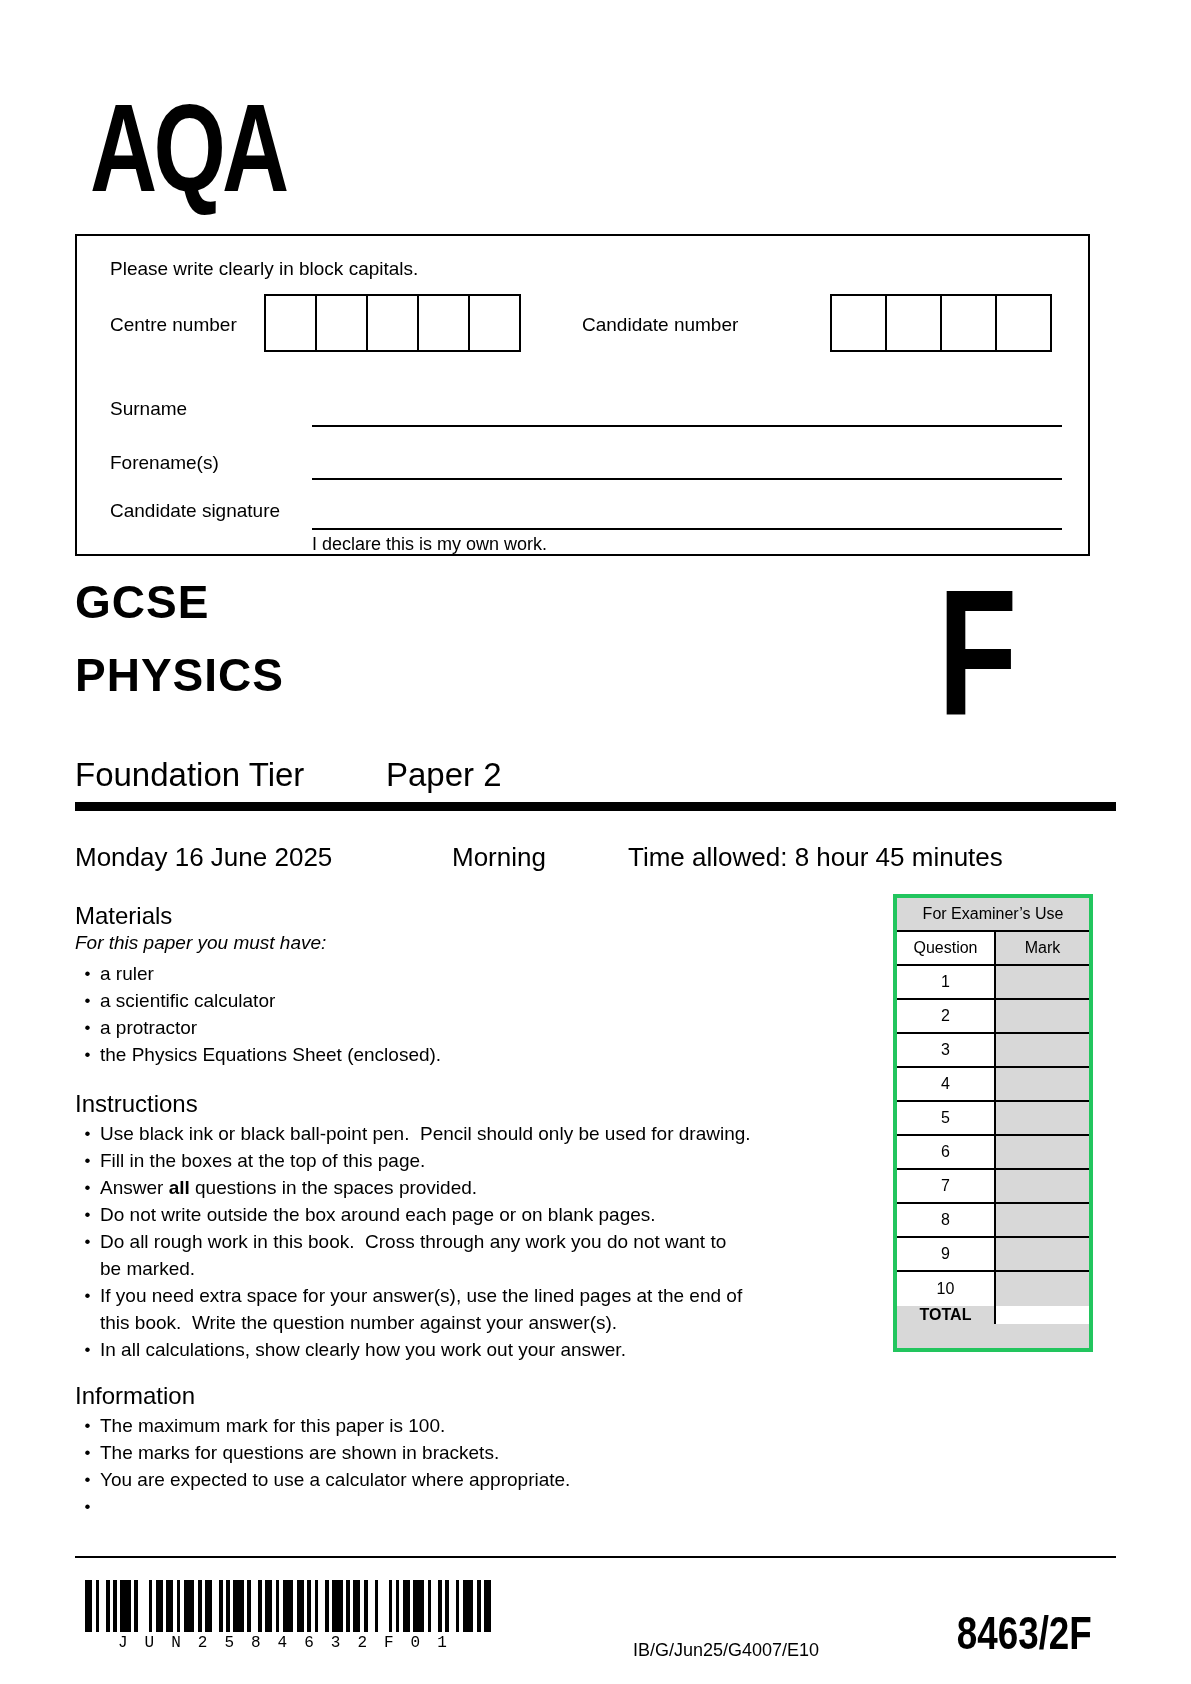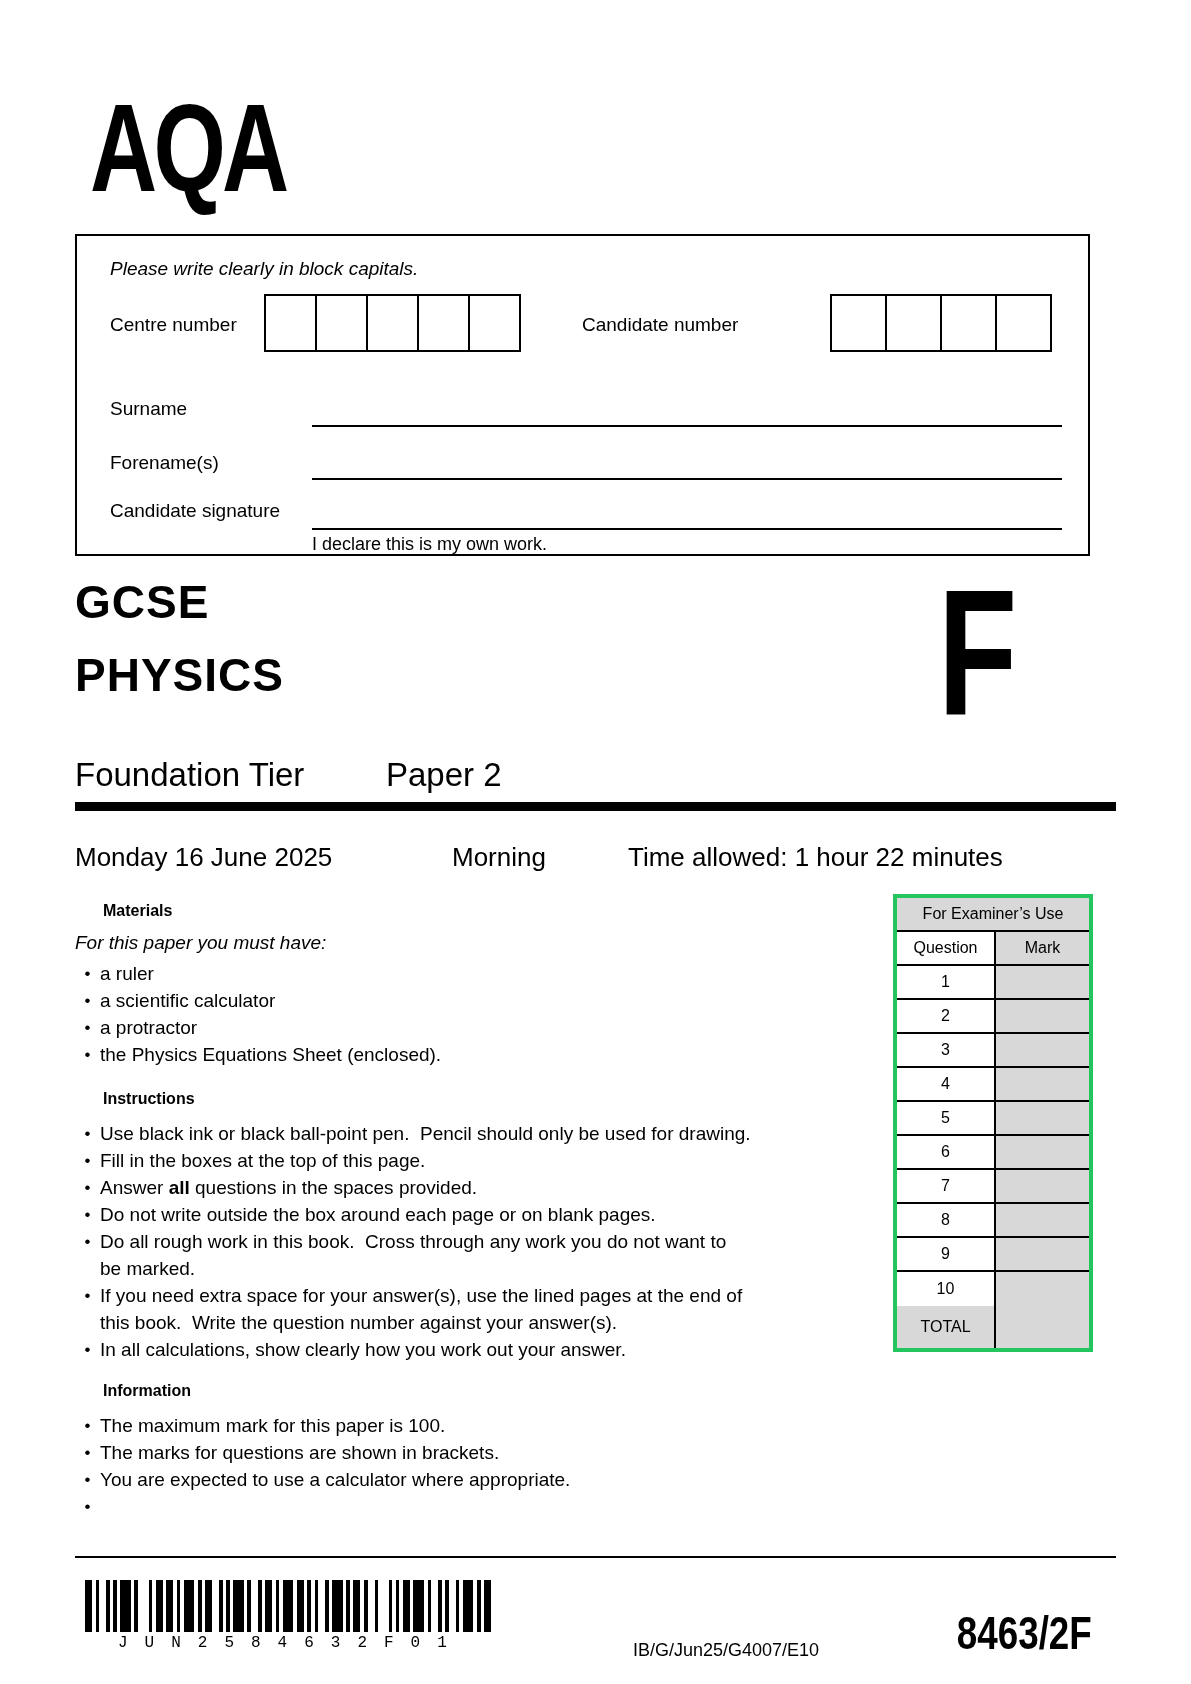--- a/index.html
+++ b/index.html
@@ -10,21 +10,21 @@
   .abs{position:absolute;}
 
   
   .logo{
     left:90px; top:86px; font-size:124px; font-weight:800; line-height:1;
     letter-spacing:-5px; transform:scaleX(0.75); transform-origin:left top;
   }
 
   
   .cand-box{ left:75px; top:234px; width:1015px; height:322px; border:2px solid #000; box-sizing:border-box; }
-  .cand-box .note{ position:absolute; left:33px; top:22px; font-size:19px;font-style:italic; }
+  .cand-box .note{ position:absolute; left:33px; top:22px; font-size:19px; }
   .field-label{ position:absolute; font-size:19px; }
   .cellrow{ position:absolute; display:flex; }
   .cell{ width:53px; height:58px; border:2px solid #000; box-sizing:border-box; margin-left:-2px; background:#fff; }
   .cell:first-child{ margin-left:0; }
   .cellrow.cand .cell{ width:57px; }
   .write-line{ position:absolute; border-bottom:2px solid #000; height:0; }
   .declare{ position:absolute; left:235px; top:298px; font-size:18px; }
 
   
   .qual{ left:75px; top:575px; font-size:46px; font-weight:700; letter-spacing:1px; }
@@ -38,40 +38,40 @@
 
   .thick-rule{ left:75px; top:802px; width:1041px; height:9px; background:#000; }
 
   
   .session{ top:842px; font-size:26px; white-space:nowrap; }
   .sess-date{ left:75px; }
   .sess-tod{ left:452px; }
   .sess-time{ left:628px; }
 
   
-  .h-bold{ font-size:16px; font-weight:700;margin-left:28px; }
+  .h-bold{ font-size:24px; font-weight:400; }
   .body-text{ font-size:19px; }
   .bullet-list{ width:800px; }
   .bullet-row{ display:flex; align-items:flex-start; }
   .dot{ width:25px; text-align:center; font-size:17px; line-height:27px; flex:0 0 25px; }
   .btxt{ font-size:19px; line-height:27px; white-space:pre-wrap; }
 
   
   :root{ --shade:#d8d8d8; }
   .ex-table{ left:893px; top:894px; width:200px; border:4px solid #22c55e; box-sizing:border-box; font-size:16px; }
   .ex-title{ height:34px; background:var(--shade); border-bottom:2px solid #000;
              display:flex; align-items:center; justify-content:center; box-sizing:border-box; }
   .ex-row{ display:flex; border-bottom:2px solid #000; box-sizing:border-box; }
   .ex-row:last-child{ border-bottom:none; }
   .ex-q{ width:99px; border-right:2px solid #000; display:flex; align-items:center; justify-content:center; box-sizing:border-box; background:#fff; }
   .ex-m{ flex:1; display:flex; align-items:center; justify-content:center; box-sizing:border-box; }
   .shade{ background:var(--shade); }
   .ex-head{ height:34px; }
   .ex-data{ height:34px; }
-  .ex-total{ height:42px; font-weight:400; }
+  .ex-total{ height:42px; font-weight:700;flex-direction:column; }
 
   
   .thin-rule{ left:75px; top:1556px; width:1041px; height:2px; background:#000; }
   .barcode{ left:85px; top:1580px; width:406px; height:52px; display:flex; }
   .barcode div{ height:100%; }
   .barcode-text{ left:118px; top:1634px; font-family:"Liberation Mono", monospace; font-size:16px; letter-spacing:17px; white-space:nowrap; }
   .ib-ref{ left:633px; top:1640px; font-size:18px; }
   .paper-code{ right:99px; top:1606px; font-size:46px; font-weight:700; transform:scaleX(0.8); transform-origin:right top; white-space:nowrap; }
 
   b{ font-weight:700; }
@@ -120,21 +120,21 @@
   <div class="abs tier-letter">F</div>
   <div class="abs tier-row">
     <span>Foundation Tier</span>
     <span class="paper">Paper 2</span>
   </div>
 
   <div class="abs thick-rule"></div>
 
   <div class="abs session sess-date">Monday 16 June 2025</div>
   <div class="abs session sess-tod">Morning</div>
-  <div class="abs session sess-time">Time allowed: 1 hour 22 minutes</div>
+  <div class="abs session sess-time">Time allowed: 8 hour 45 minutes</div>
 
   <div class="abs h-bold" style="left:75px; top:902px;">Materials</div>
   <div class="abs body-text" style="left:75px; top:932px;font-style:italic;">For this paper you must have:</div>
   <div class="abs bullet-list" style="left:75px; top:960px;">
       <div class="bullet-row">
         <span class="dot">•</span>
         <span class="btxt">a ruler</span>
       </div>
       <div class="bullet-row">
         <span class="dot">•</span>

